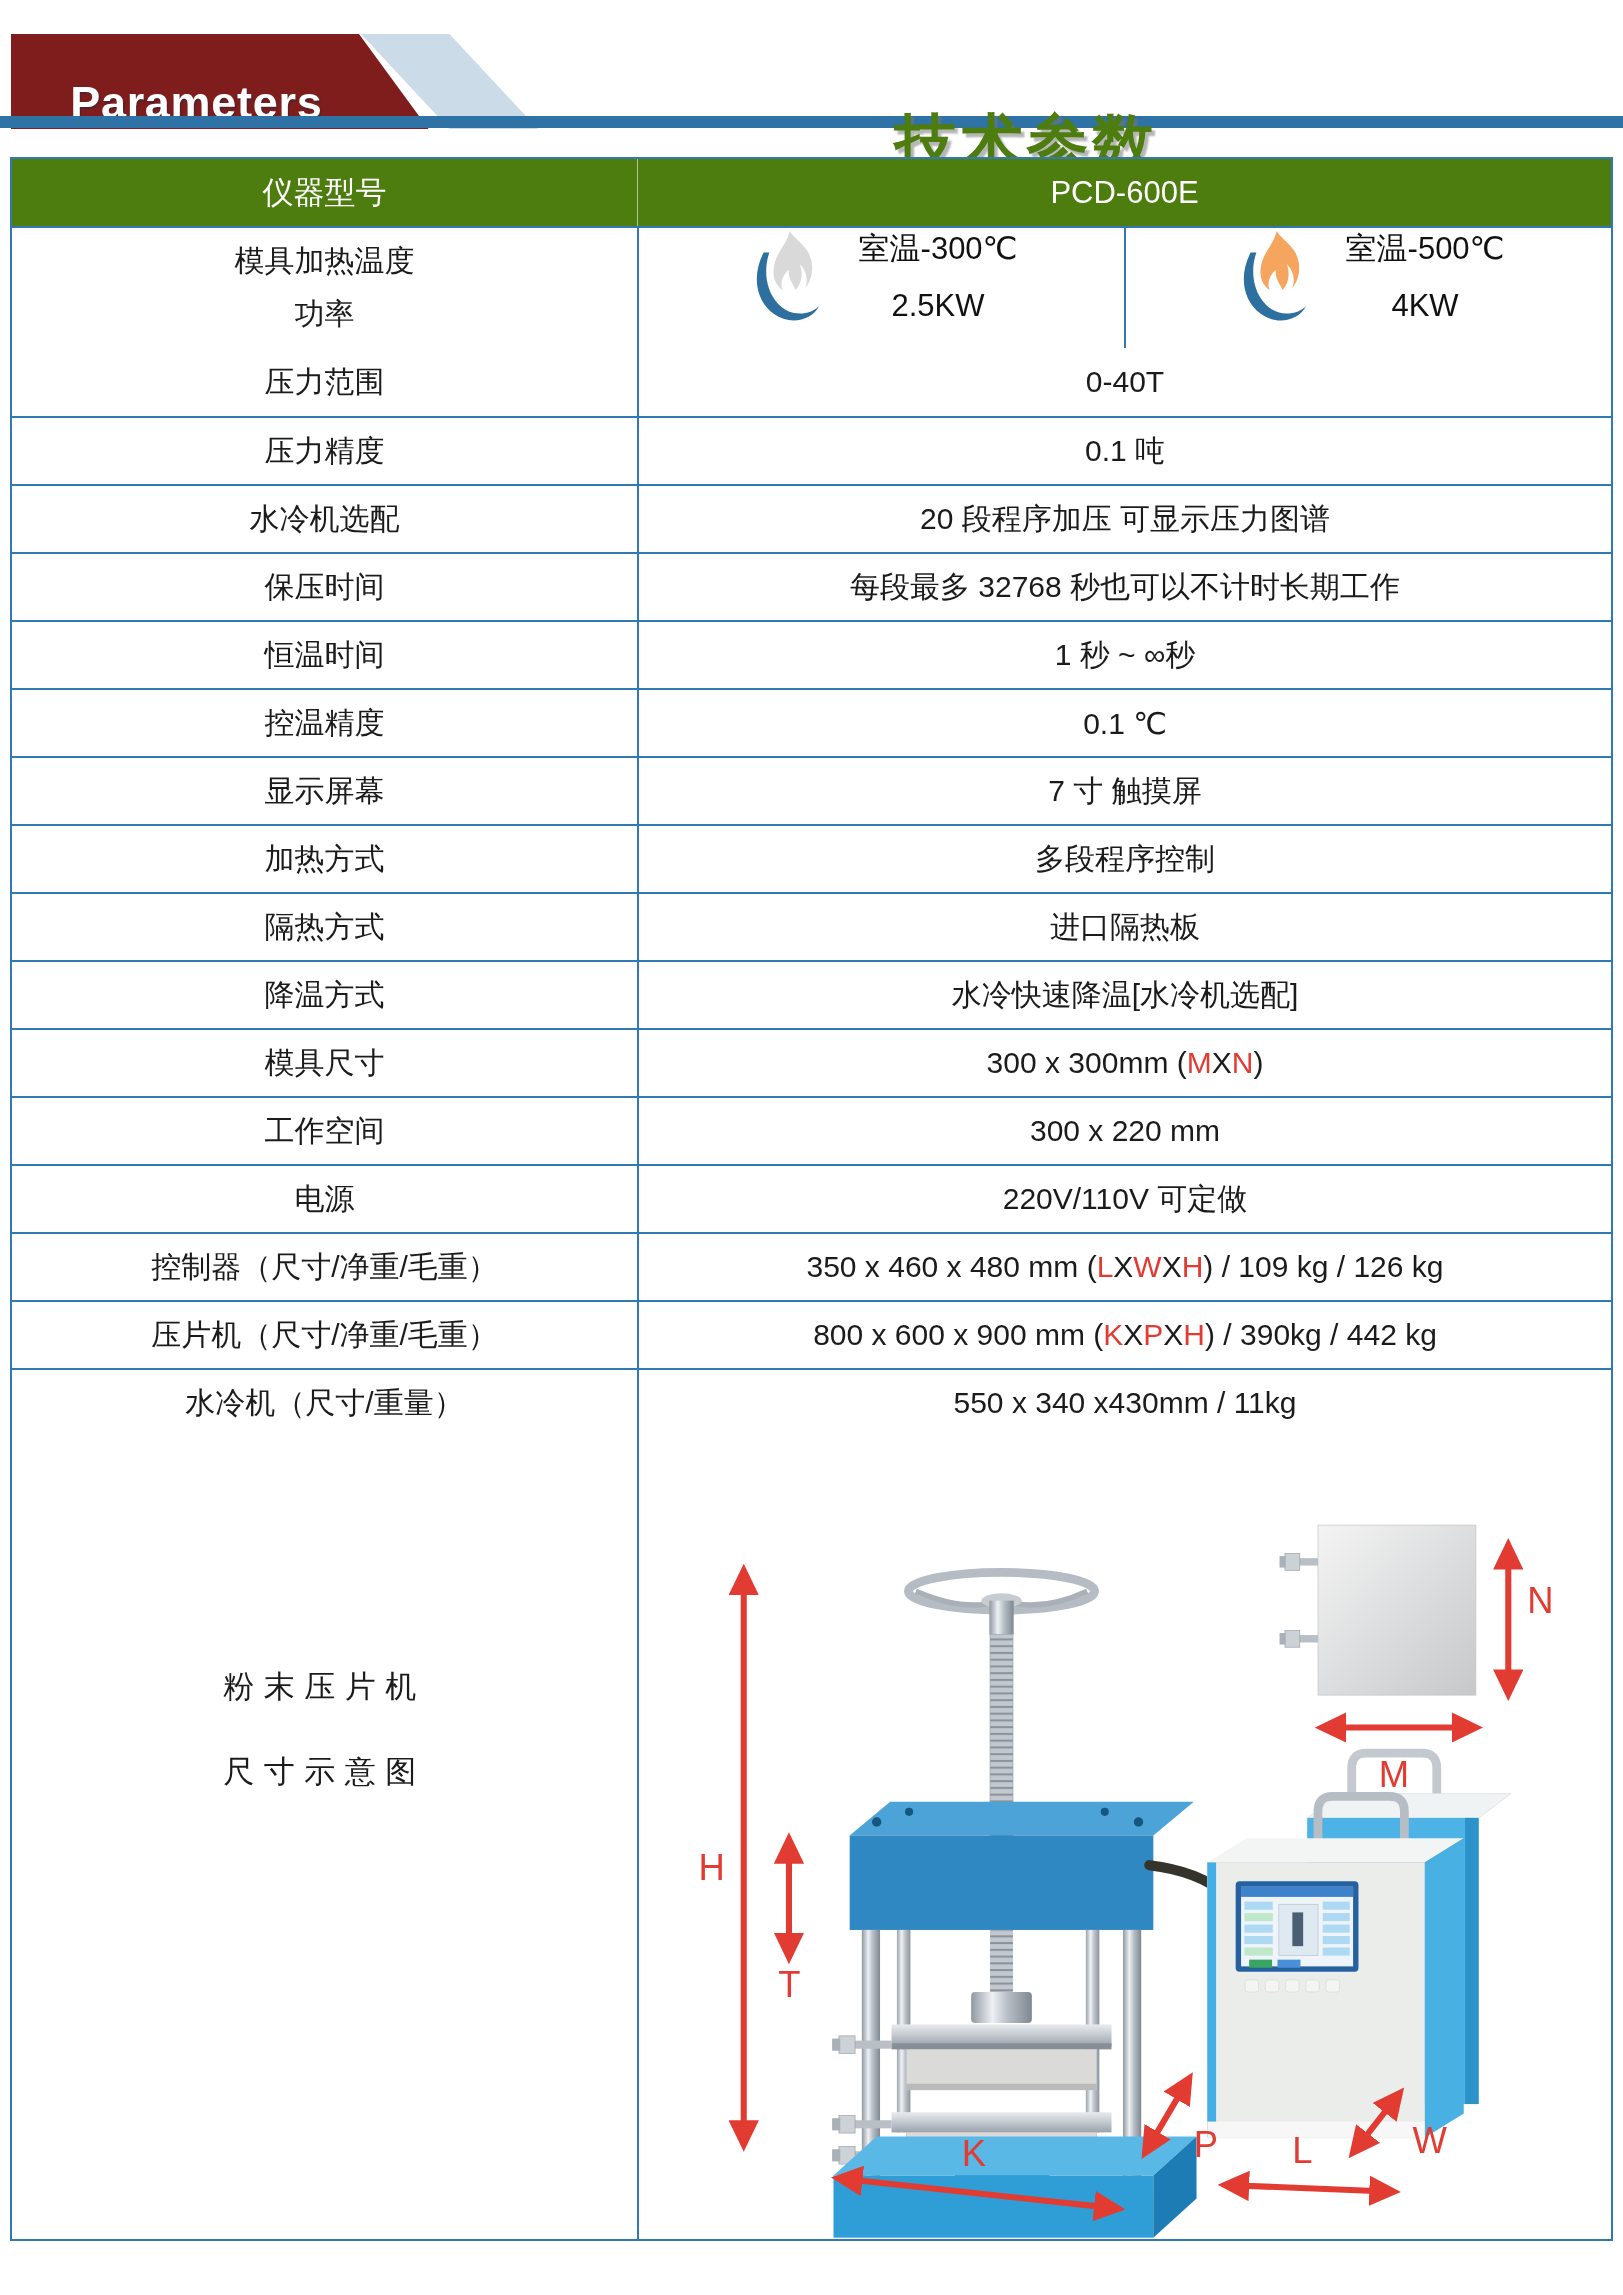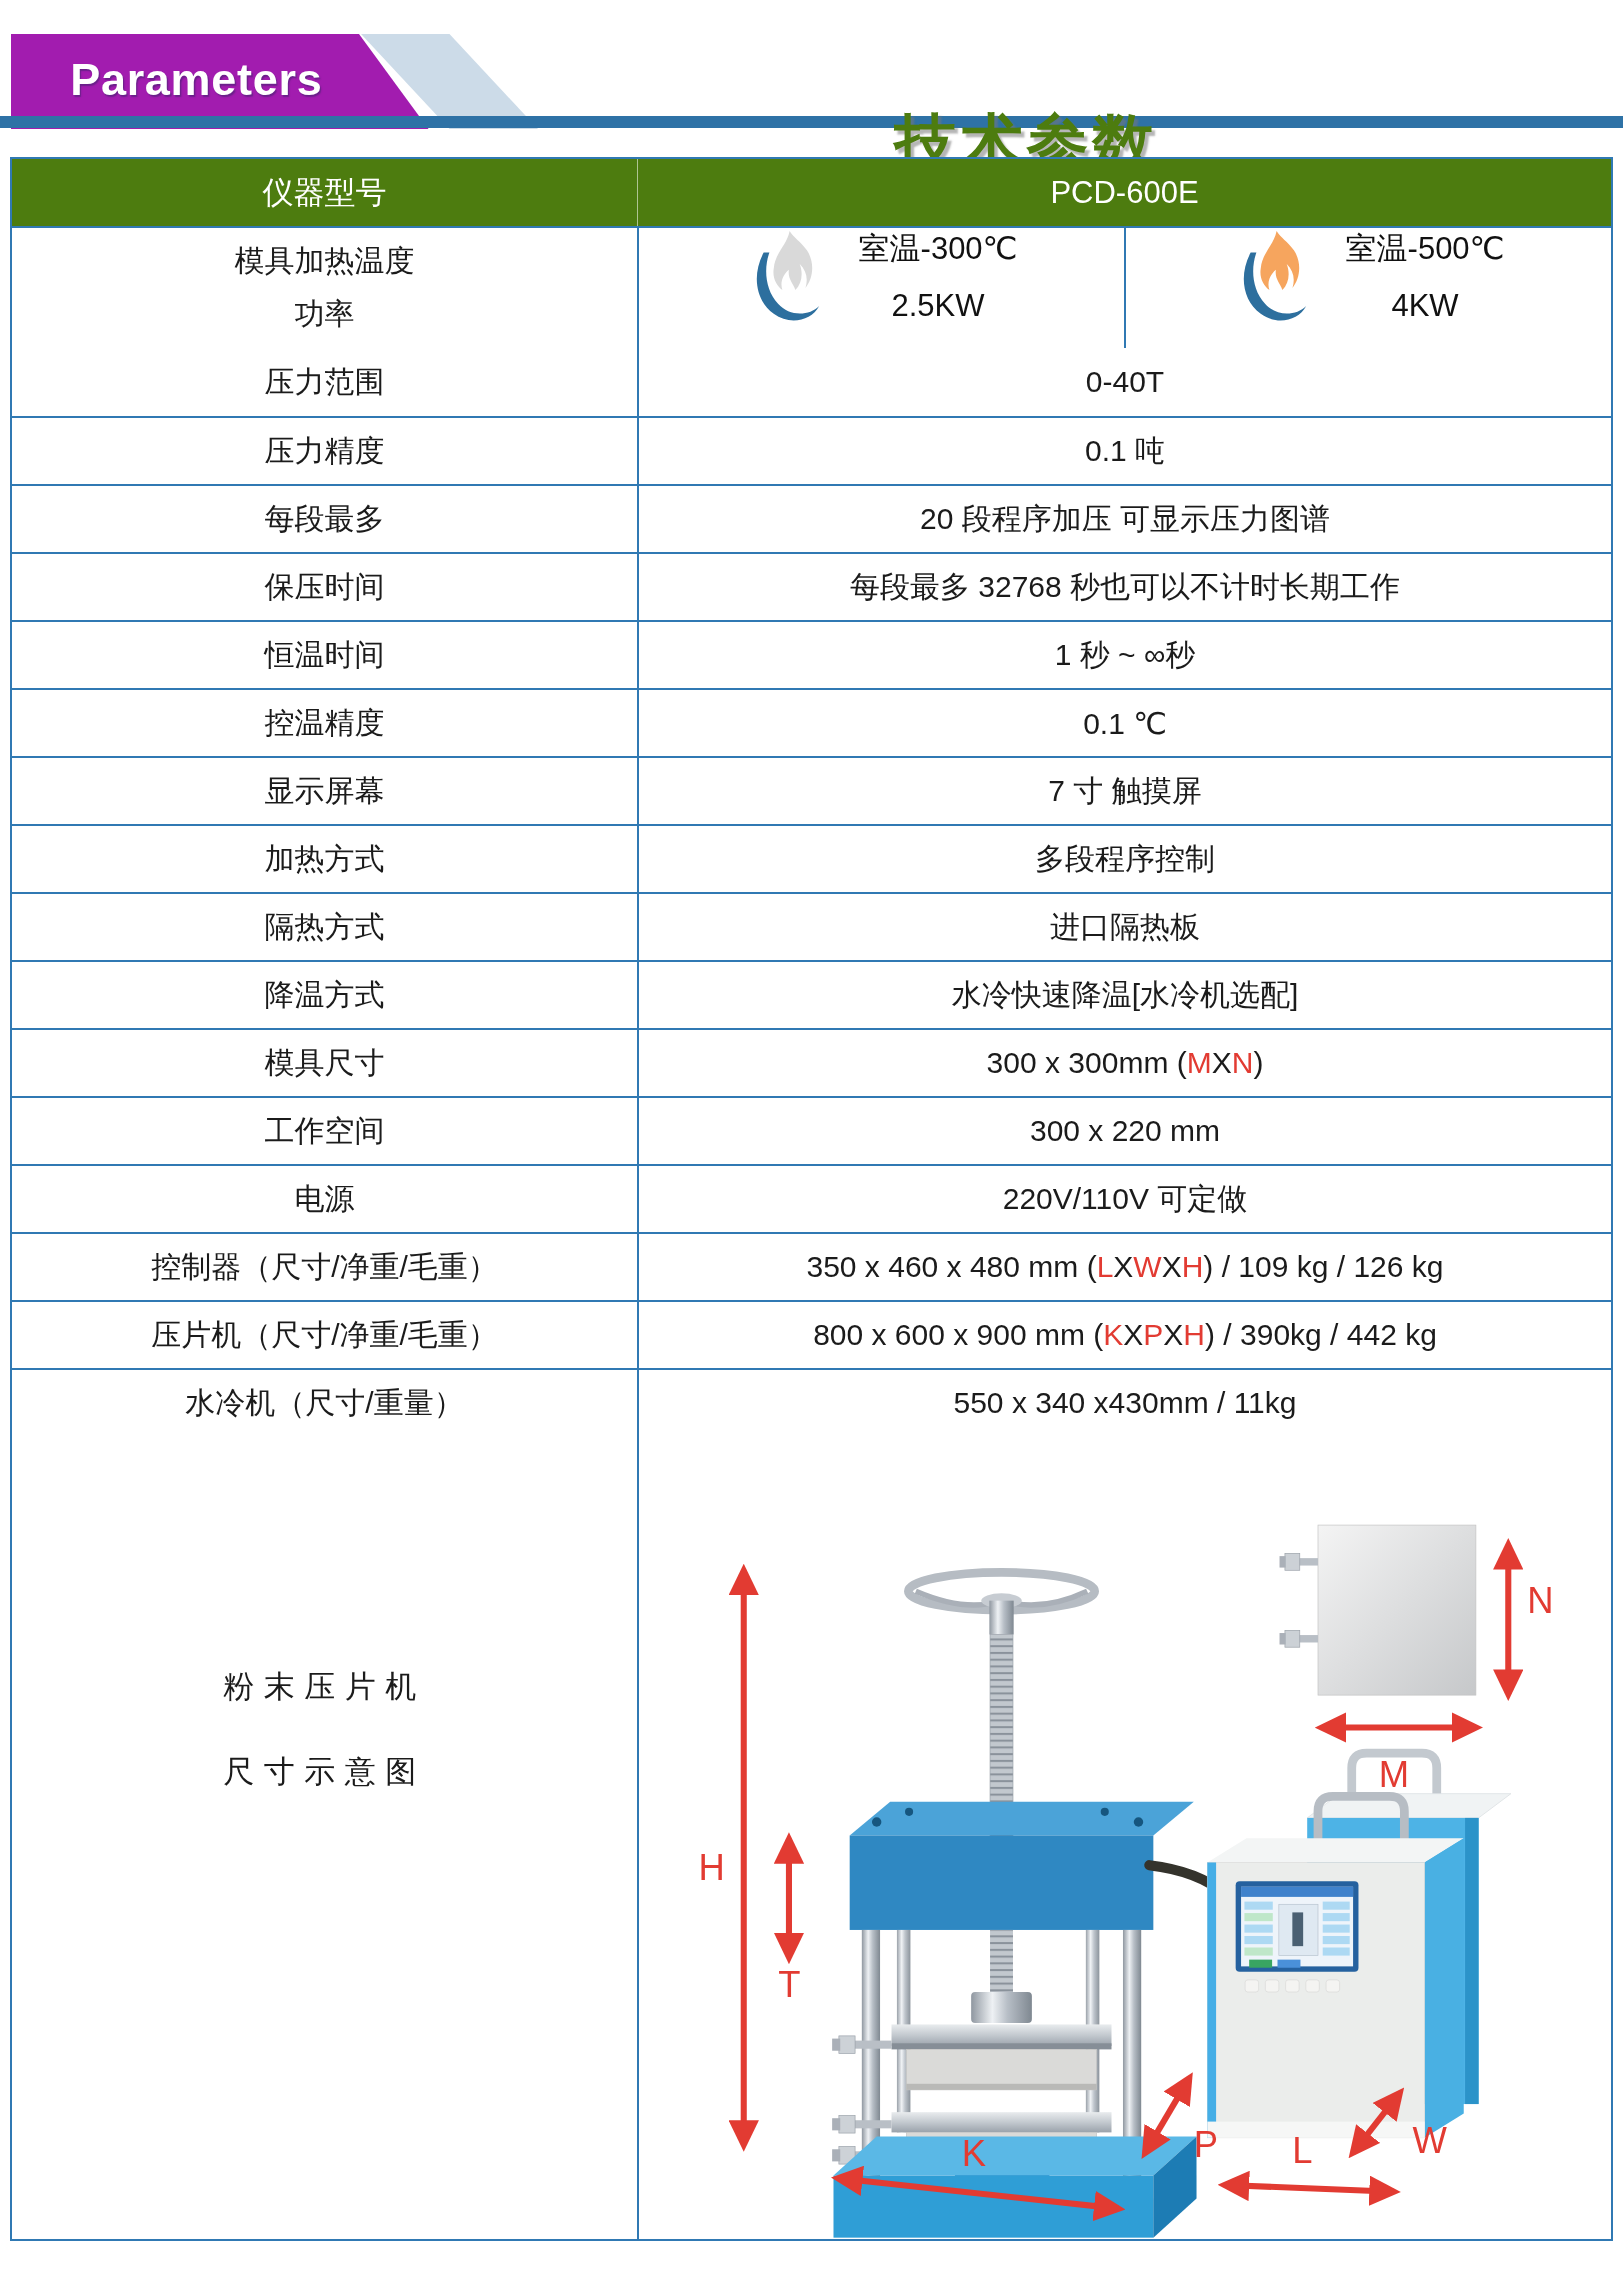--- a/index.html
+++ b/index.html
@@ -11,23 +11,23 @@
     overflow:hidden;
   }
   
   .ribbon-light{
     position:absolute;left:361px;top:34px;width:177px;height:95px;
     background:#ccdbe8;
     clip-path:polygon(0 0,50% 0,100% 100%,50% 100%);
   }
   .ribbon-blue{
     position:absolute;left:10.8px;top:34px;width:432px;height:95px;
-    background:#a21caf;
+    background:#7f1d1d;
     clip-path:polygon(0 0,80.6% 0,96.7% 100%,0 100%);
-    display:flex;align-items:center;justify-content:center;
+    display:flex;align-items:flex-end;justify-content:center;
   }
   .ribbon-blue .ribbon-text{
     color:#ffffff;font-size:45px;font-weight:bold;letter-spacing:0.7px;
     margin-left:-61px;margin-top:-2.7px;
     text-shadow:1.4px 2px 1.4px rgba(0,40,70,.35);
   }
   .top-bar{position:absolute;left:0;top:116px;width:1623px;height:12px;background:#2e72a6;}
   .page-title{
     position:absolute;left:736px;top:101px;width:581px;
     text-align:center;color:#4d7c0f;font-size:62px;font-weight:bold;letter-spacing:4px;
@@ -124,21 +124,21 @@
             <span>0-40T</span>
           </div>
         </div>
         <div class="t-row spec-row">
           <div class="cell-label">压力精度</div>
           <div class="cell-value">
             <span>0.1 吨</span>
           </div>
         </div>
         <div class="t-row spec-row">
-          <div class="cell-label">每段最多</div>
+          <div class="cell-label">水冷机选配</div>
           <div class="cell-value">
             <span>20 段程序加压 可显示压力图谱</span>
           </div>
         </div>
         <div class="t-row spec-row">
           <div class="cell-label">保压时间</div>
           <div class="cell-value">
             <span>每段最多 32768 秒也可以不计时长期工作</span>
           </div>
         </div>

